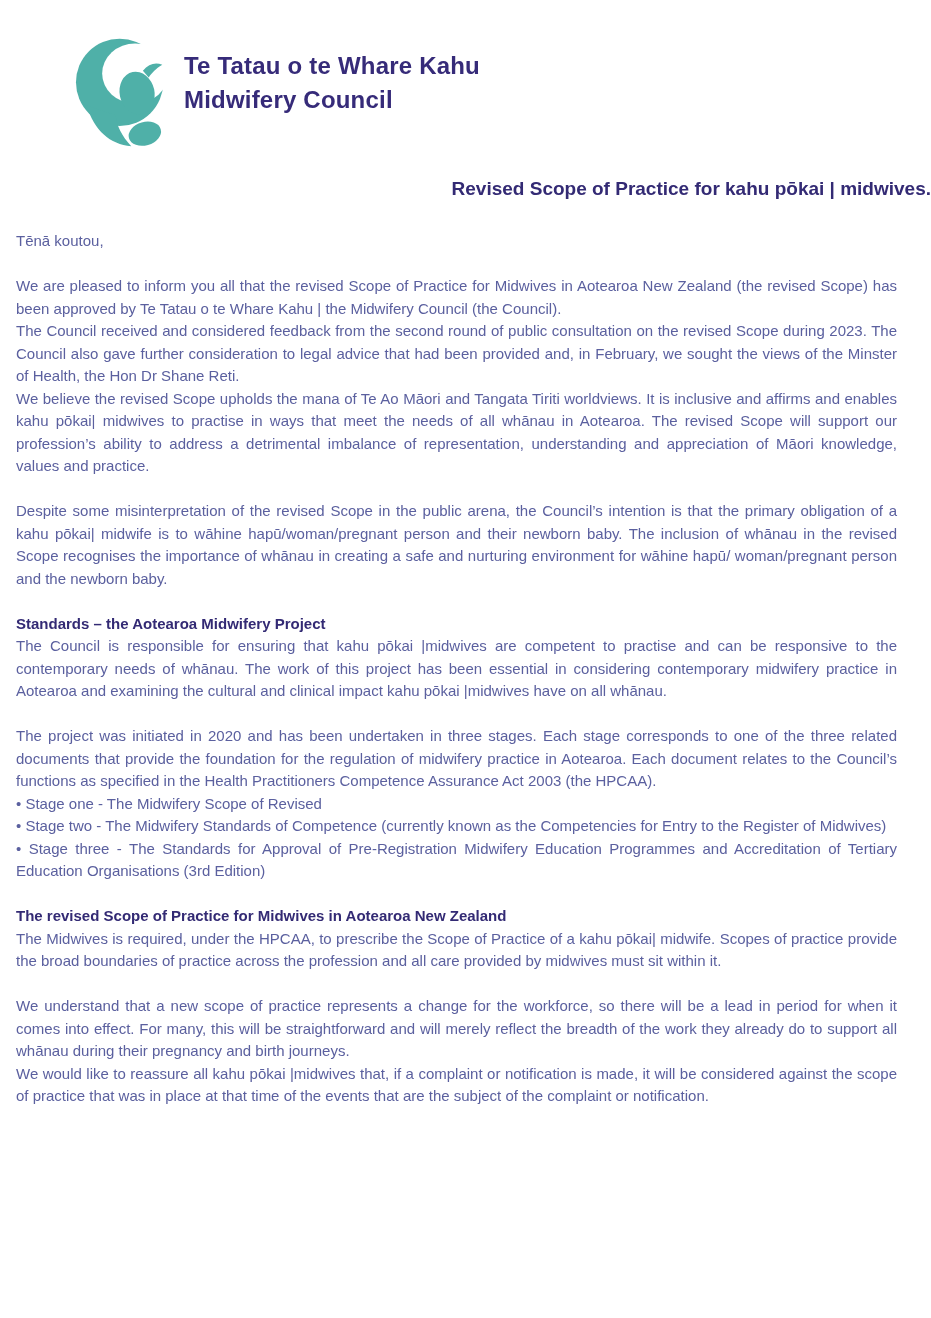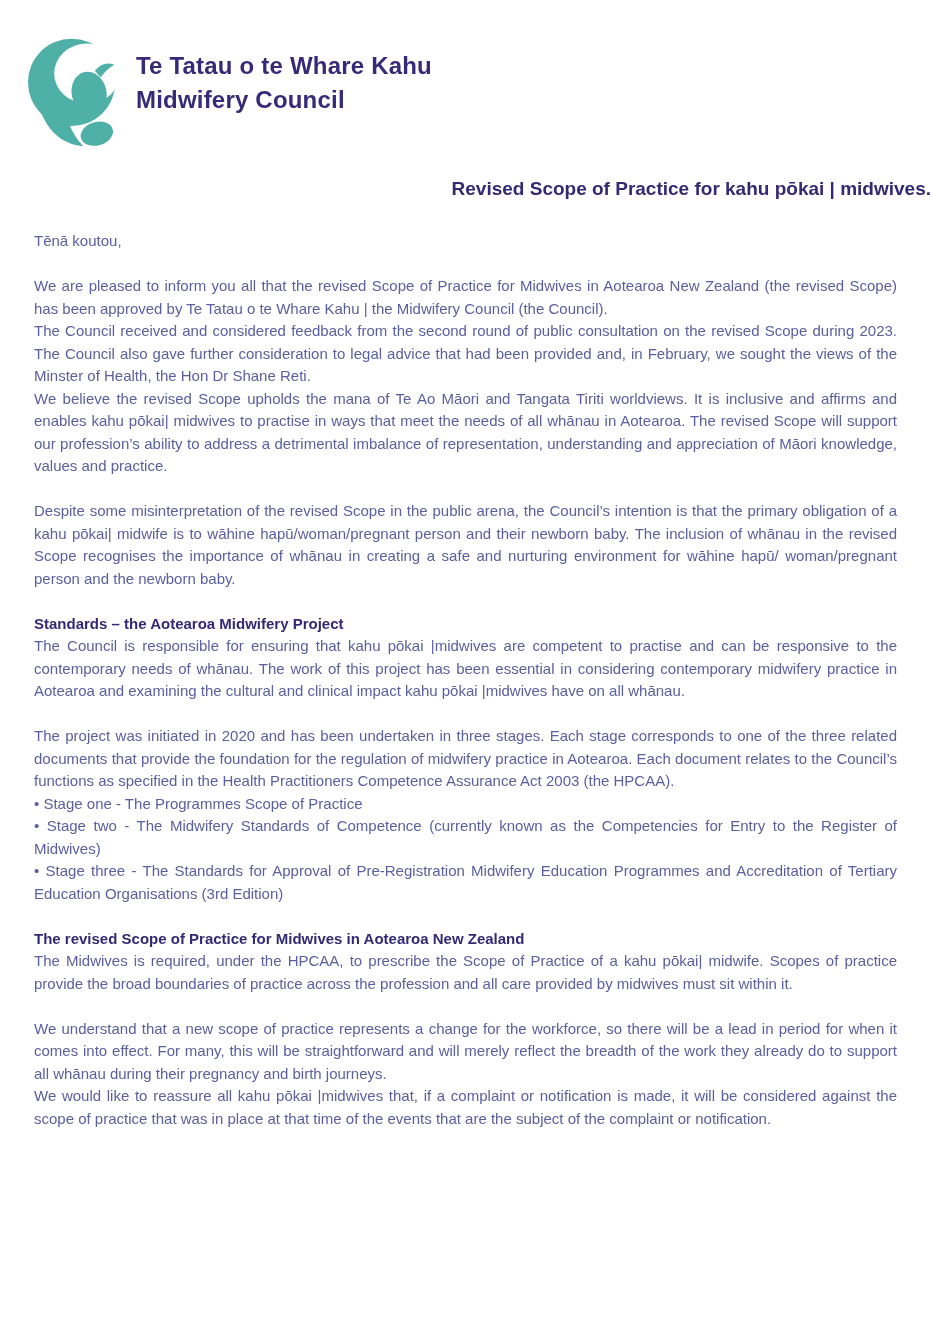--- a/index.html
+++ b/index.html
@@ -8,20 +8,21 @@
     width:931px;height:1318px;
     background:#ffffff;
     font-family:"Liberation Sans", sans-serif;
     overflow:hidden;
     box-sizing:border-box;
   }
   .header{
     display:flex;
     align-items:flex-start;
     padding:33px 0 0 27px;
+    margin-left:48px;
   }
   .logo{width:97px;height:118px;flex:0 0 auto;}
   .org-name{
     margin-top:16px;
     margin-left:12px;
     color:#362b79;
     font-weight:700;
     font-size:24px;
     line-height:34px;
     letter-spacing:0.2px;
@@ -29,21 +30,21 @@
   .doc-title{
     margin-top:26px;
     text-align:right;
     color:#332a74;
     font-weight:700;
     font-size:19px;
     line-height:24px;
   }
   .content{
     margin-top:29px;
-    padding-left:34px;
+    padding-left:16px;
     padding-right:34px;
     color:#5b609f;
     font-size:15px;
     line-height:22.5px;
   }
   .content p{
     margin:0;
     text-align:justify;
   }
   .content p.heading{
@@ -77,21 +78,21 @@
 
   <div class="content">
     <p class="gap">Tēnā koutou,</p>
     <p>We are pleased to inform you all that the revised Scope of Practice for Midwives in Aotearoa New Zealand (the revised Scope) has been approved by Te Tatau o te Whare Kahu | the Midwifery Council (the Council).</p>
     <p>The Council received and considered feedback from the second round of public consultation on the revised Scope during 2023. The Council also gave further consideration to legal advice that had been provided and, in February, we sought the views of the Minster of Health, the Hon Dr Shane Reti.</p>
     <p class="gap">We believe the revised Scope upholds the mana of Te Ao Māori and Tangata Tiriti worldviews. It is inclusive and affirms and enables kahu pōkai| midwives to practise in ways that meet the needs of all whānau in Aotearoa. The revised Scope will support our profession’s ability to address a detrimental imbalance of representation, understanding and appreciation of Māori knowledge, values and practice.</p>
     <p class="gap">Despite some misinterpretation of the revised Scope in the public arena, the Council’s intention is that the primary obligation of a kahu pōkai| midwife is to wāhine hapū/woman/pregnant person and their newborn baby.  The inclusion of whānau in the revised Scope recognises the importance of whānau in creating a safe and nurturing environment for wāhine hapū/ woman/pregnant person and the newborn baby.</p>
     <p class="heading">Standards – the Aotearoa Midwifery Project</p>
     <p class="gap">The Council is responsible for ensuring that kahu pōkai |midwives are competent to practise and can be responsive to the contemporary needs of whānau. The work of this project has been essential in considering contemporary midwifery practice in Aotearoa and examining the cultural and clinical impact kahu pōkai |midwives have on all whānau.</p>
     <p>The project was initiated in 2020 and has been undertaken in three stages. Each stage corresponds to one of the three related documents that provide the foundation for the regulation of midwifery practice in Aotearoa. Each document relates to the Council’s functions as specified in the Health Practitioners Competence Assurance Act 2003 (the HPCAA).</p>
-    <p>• Stage one - The Programmes Scope of Practice</p>
+    <p>• Stage one - The Midwifery Scope of Revised</p>
     <p>• Stage two - The Midwifery Standards of Competence (currently known as the Competencies for Entry to the Register of Midwives)</p>
     <p class="gap">• Stage three - The Standards for Approval of Pre-Registration Midwifery Education Programmes and Accreditation of Tertiary Education Organisations (3rd Edition)</p>
     <p class="heading">The revised Scope of Practice for Midwives in Aotearoa New Zealand</p>
     <p class="gap">The Midwives is required, under the HPCAA, to prescribe the Scope of Practice of a kahu pōkai| midwife. Scopes of practice provide the broad boundaries of practice across the profession and all care provided by midwives must sit within it.</p>
     <p>We understand that a new scope of practice represents a change for the workforce, so there will be a lead in period for when it comes into effect. For many, this will be straightforward and will merely reflect the breadth of the work they already do to support all whānau during their pregnancy and birth journeys.</p>
     <p>We would like to reassure all kahu pōkai |midwives that, if a complaint or notification is made, it will be considered against the scope of practice that was in place at that time of the events that are the subject of the complaint or notification.</p>
   </div>
 
 </div>
 

